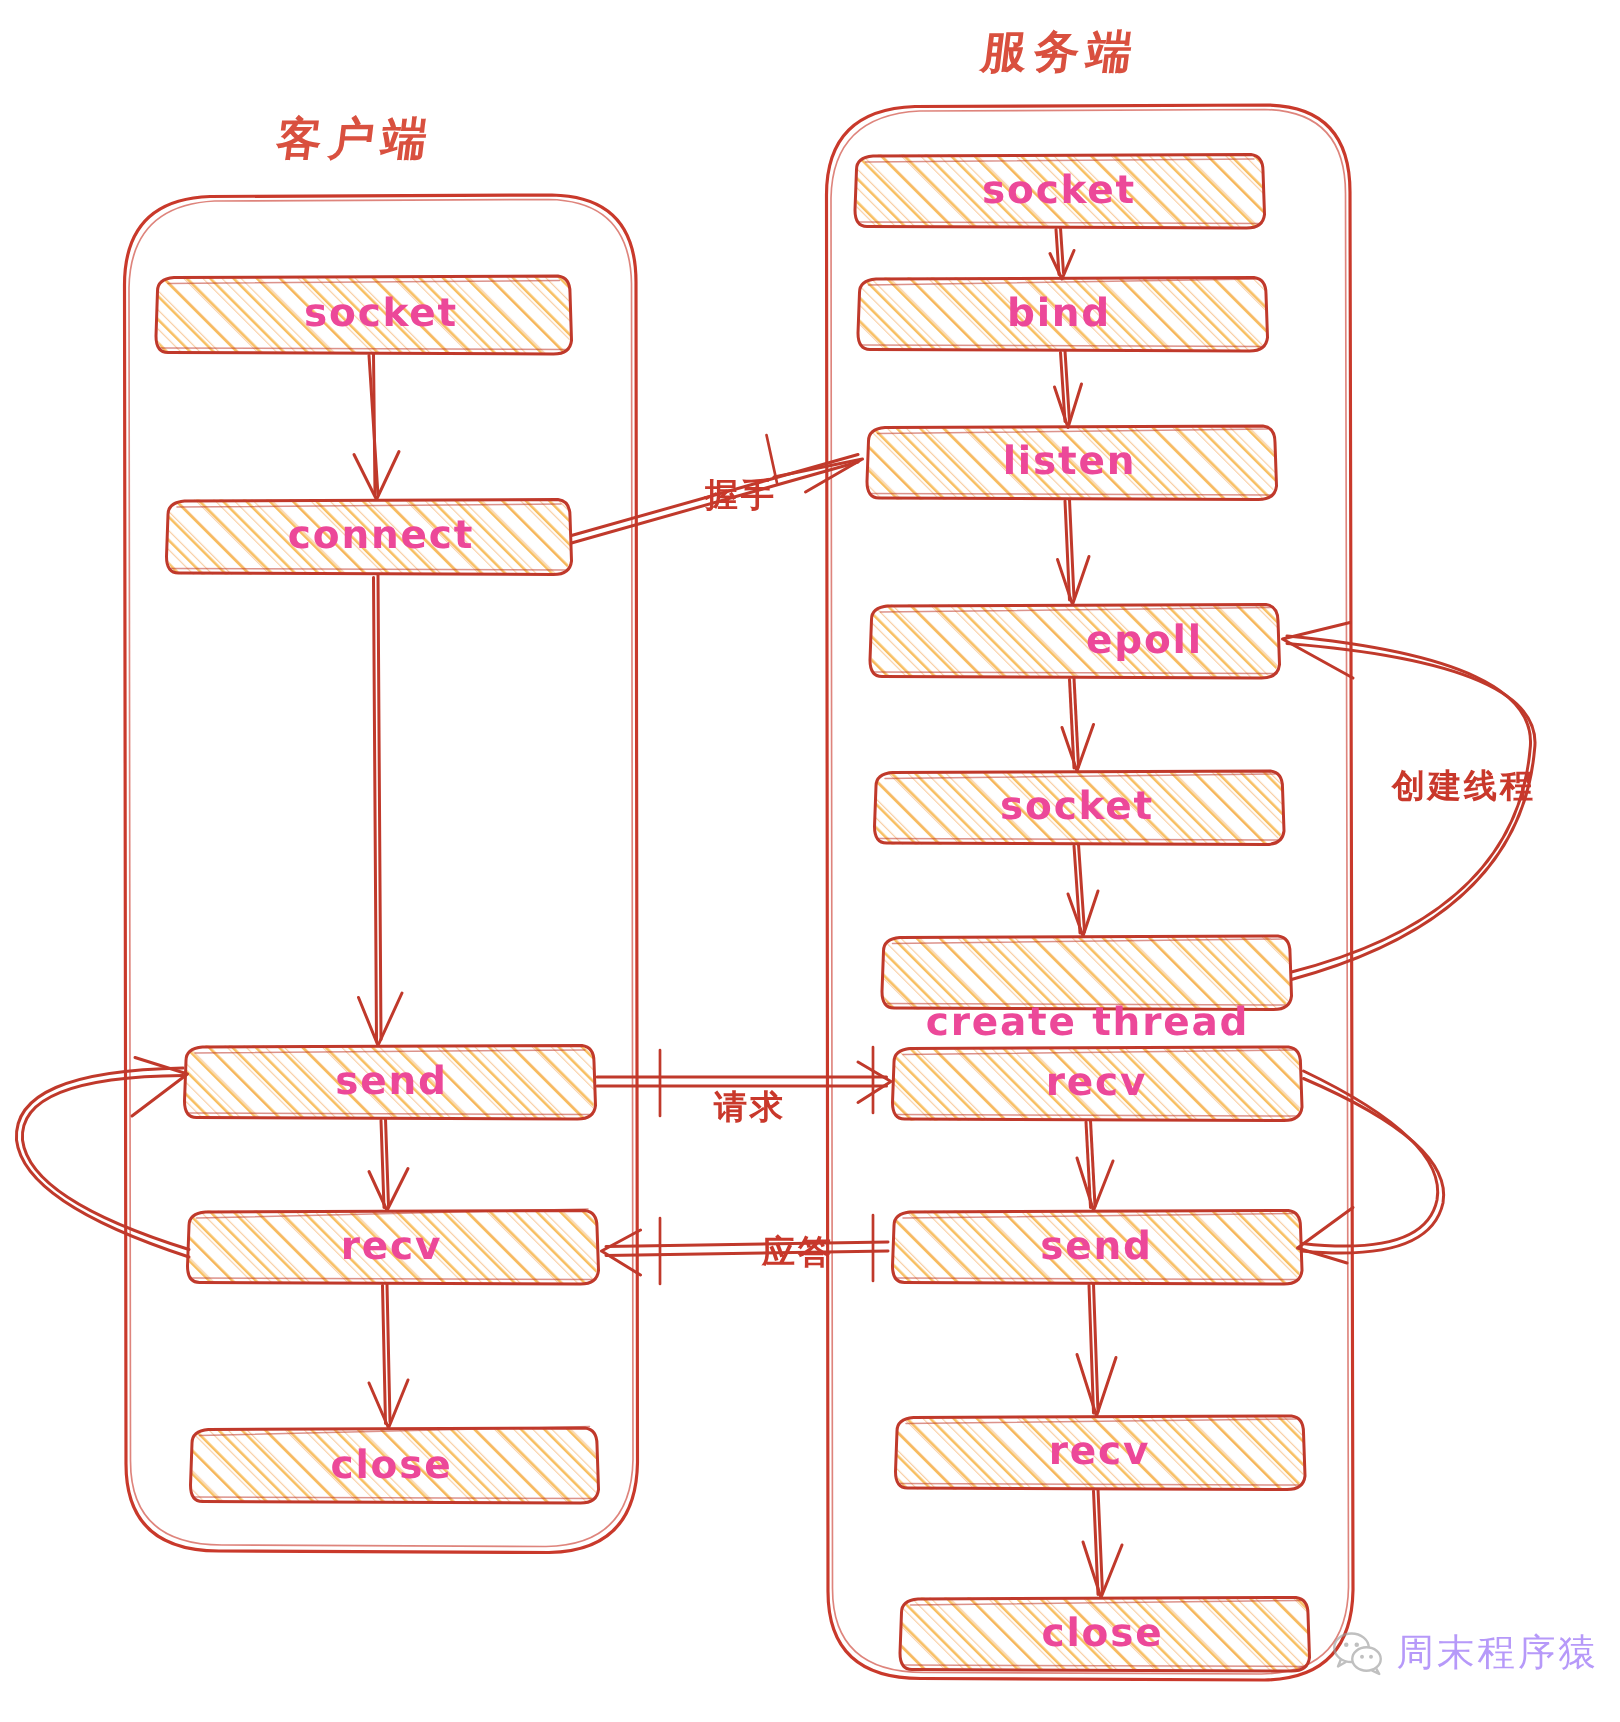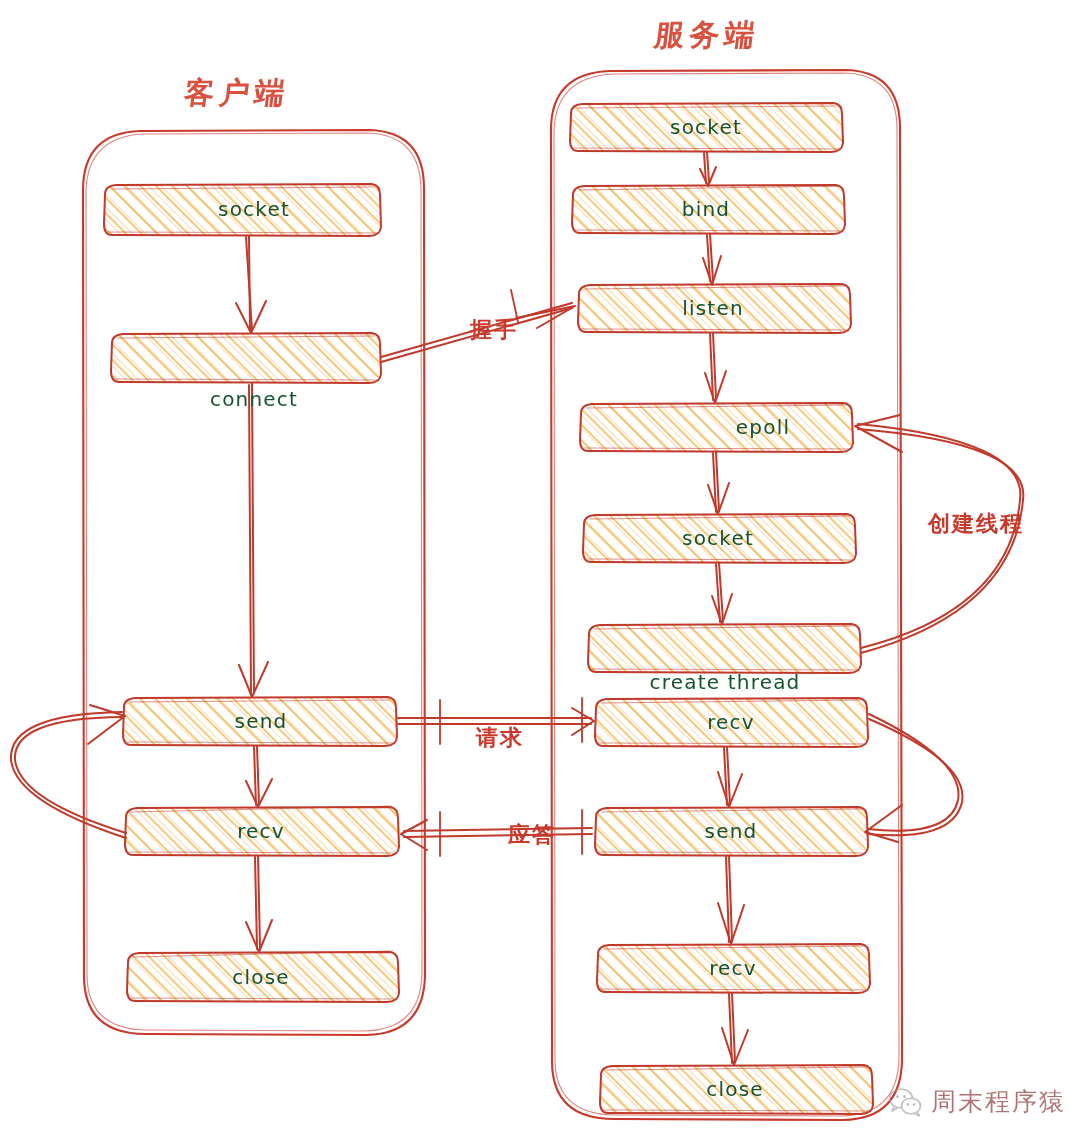--- a/index.html
+++ b/index.html
@@ -5,24 +5,24 @@
   html,body{margin:0;padding:0;background:#ffffff;}
   body{
     font-family:"DejaVu Sans", sans-serif;
     width:1080px;height:1148px;position:relative;overflow:hidden;
   }
   #stage{position:absolute;left:0;top:0;width:1080px;height:1148px;}
   svg.layer{position:absolute;left:0;top:0;width:1080px;height:1148px;}
 
   .box-label{
     position:absolute;
-    color:#14532d;
-    font-family:"DejaVu Sans", sans-serif;
-    font-size:20px;
-    font-weight:400;
+    color:#ec4899;
+    font-family:"DejaVu Sans", sans-serif;
+    font-size:26px;
+    font-weight:700;
     letter-spacing:1.2px;
     white-space:nowrap;
     transform:translate(-50%,-50%);
     pointer-events:none;
   }
   .cn-title{
     position:absolute;
     color:#D9503F;
     font-family:"DejaVu Sans", sans-serif;
     font-size:30px;
@@ -42,21 +42,21 @@
     transform:translate(-50%,-50%);
   }
   .watermark{
     position:absolute;
     right:14px;bottom:30px;
     display:flex;align-items:center;gap:9px;
     opacity:.62;
     pointer-events:none;
   }
   .watermark .wm-text{
-    color:#7f1d1d;
+    color:#8b5cf6;
     font-family:"DejaVu Sans", sans-serif;
     font-size:25px;
     letter-spacing:2px;
   }
 </style>
 </head>
 <body>
 
 <div id="stage">
 
@@ -309,21 +309,21 @@
         <path d="M126,838 Q16,802 11,760 Q8,714 122,712"></path>
         <path d="M90,705 L125,716 M88,744 L125,716"></path>
       </g>
     </g>
   </svg>
 
   <div class="cn-title" style="left:237px;top:93px;">客户端</div>
   <div class="cn-title" style="left:707px;top:35px;">服务端</div>
 
   <div class="box-label" style="left:254px;top:209px;">socket</div>
-  <div class="box-label" style="left:254px;top:357px;margin-top:42px;">connect</div>
+  <div class="box-label" style="left:254px;top:357px;">connect</div>
   <div class="box-label" style="left:261px;top:721px;">send</div>
   <div class="box-label" style="left:261px;top:831px;">recv</div>
   <div class="box-label" style="left:261px;top:977px;">close</div>
 
   <div class="box-label" style="left:706px;top:127px;">socket</div>
   <div class="box-label" style="left:706px;top:209px;">bind</div>
   <div class="box-label" style="left:713px;top:308px;">listen</div>
   <div class="box-label" style="left:715px;top:427px;margin-left:48px;">epoll</div>
   <div class="box-label" style="left:718px;top:538px;">socket</div>
   <div class="box-label" style="left:725px;top:648px;margin-top:34px;">create thread</div>

